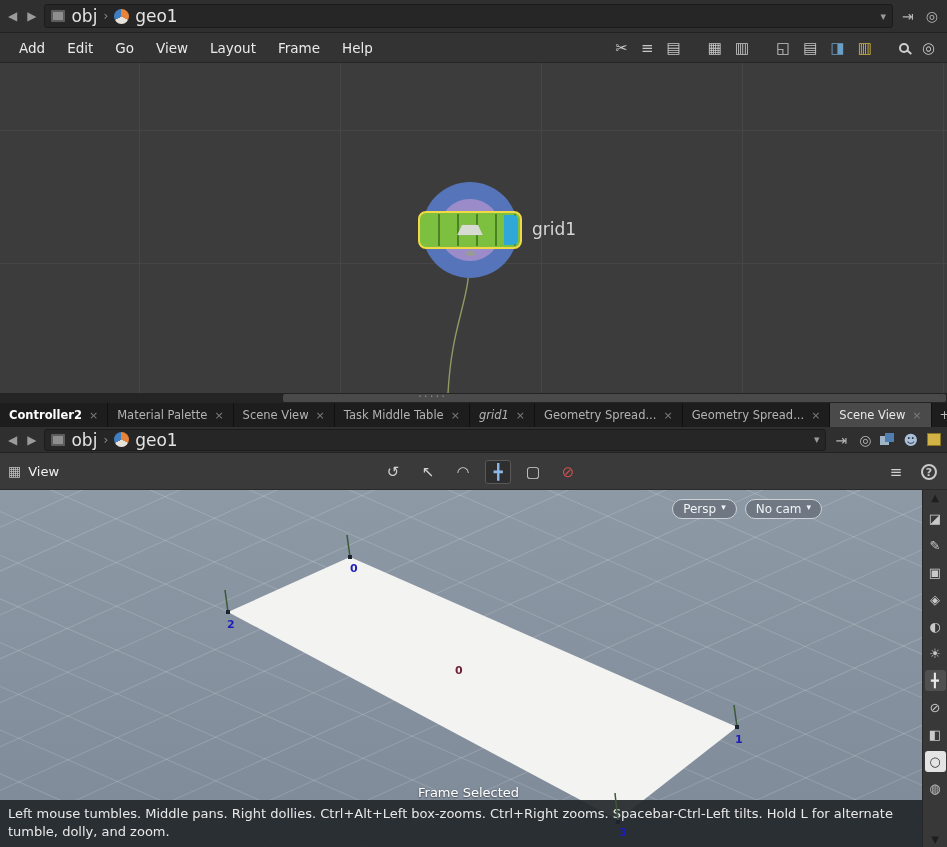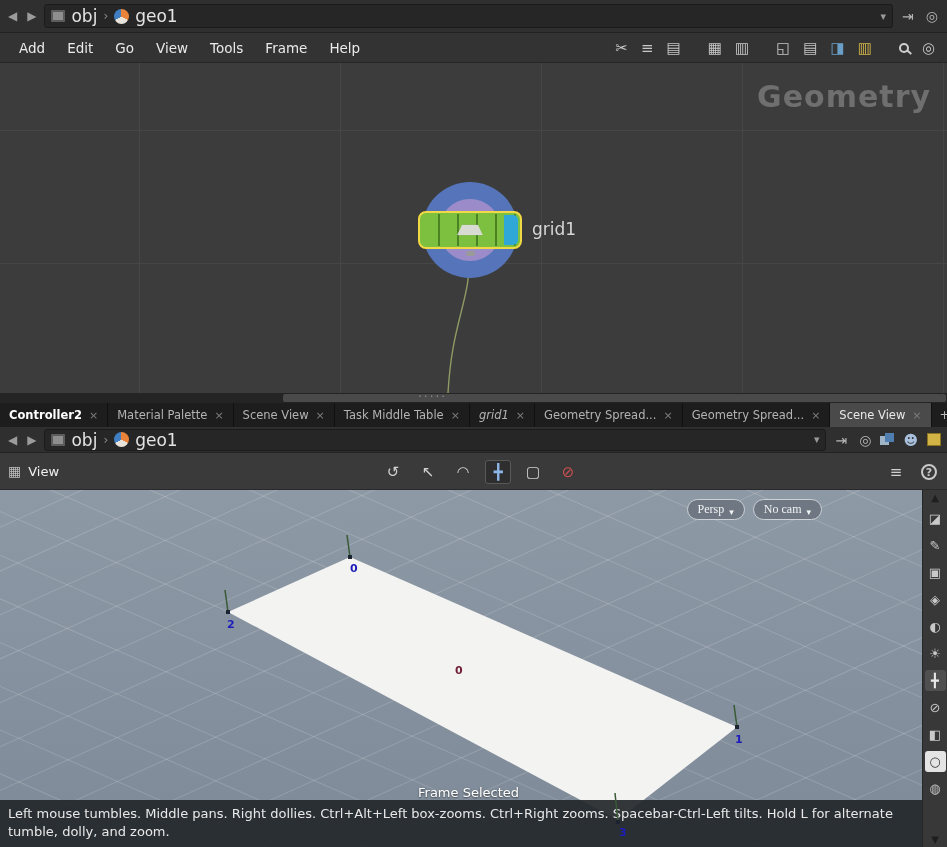--- a/index.html
+++ b/index.html
@@ -94,22 +94,22 @@
   .helpcirc { width:16px; height:16px; border:2px solid #c9c9c9; border-radius:50%; color:#c9c9c9;
               font-size:11px; line-height:13px; text-align:center; font-weight:bold; }
 
   
   #viewport { position:absolute; top:490px; left:0; width:922px; height:357px;
               background:linear-gradient(#8e99a6, #7e8a98); overflow:hidden; }
   #vp-svg, #vp-overlay { position:absolute; left:0; top:0; }
   #vp-svg { z-index:1; }
   #vp-overlay { z-index:5; pointer-events:none; }
   .cam-pills { position:absolute; top:9px; right:100px; display:flex; gap:8px; z-index:3; }
-  .pill { display:flex; align-items:flex-end; gap:5px; background:rgba(106,115,126,0.9);
-          border:1px solid #ccd1d7; border-radius:11px; padding:2px 10px; font-size:12px; color:#f2f4f6; cursor:pointer;font-family:Liberation Serif, serif; }
+  .pill { display:flex; align-items:flex-start; gap:5px; background:rgba(106,115,126,0.9);
+          border:1px solid #ccd1d7; border-radius:11px; padding:2px 10px; font-size:12px; color:#f2f4f6; cursor:pointer; }
   .pill .caret { font-size:9px; }
   .pt-label { position:absolute; font-size:11px; font-weight:bold; color:#1d1dbb; z-index:2; }
   .pt-label.over { z-index:6; }
   .prim-label { position:absolute; left:455px; top:174px; font-size:11px; font-weight:bold; color:#702138; z-index:2; }
   #frame-selected { position:absolute; left:418px; top:295px; font-size:13px; color:#ffffff;
                     text-shadow:0 1px 2px rgba(0,0,0,0.6); z-index:3; }
   #helpbar { position:absolute; left:0; bottom:0; width:922px; height:47px; background:rgba(36,40,44,0.93);
              padding:5px 8px; z-index:4; }
   #helpbar .htext { width:900px; font-size:13px; line-height:1.4; color:#e8e8e8; }
 
@@ -141,40 +141,39 @@
     </div>
     <span class="baricon">⇥</span>
     <span class="baricon">◎</span>
   </div>
 
   <div id="menubar">
     <span class="menu-item">Add</span>
     <span class="menu-item">Edit</span>
     <span class="menu-item">Go</span>
     <span class="menu-item">View</span>
-    <span class="menu-item">Tools</span>
+    <span class="menu-item">Layout</span>
     <span class="menu-item">Frame</span>
     <span class="menu-item">Help</span>
     <div class="menu-icons">
       <span class="micon">✂</span>
       <span class="micon">≡</span>
       <span class="micon">▤</span>
       <span class="micon mi-gap">▦</span>
       <span class="micon">▥</span>
       <span class="micon mi-gap">◱</span>
       <span class="micon">▤</span>
       <span class="micon c-blue">◨</span>
       <span class="micon c-yellow">▥</span>
       <span class="magnifier mi-gap"></span>
       <span class="micon">◎</span>
     </div>
   </div>
 
   <div id="network">
-    <div id="watermark">Geometry</div>
     <svg id="wire-svg" width="947" height="330">
       <path d="M470,190 C470,240 452,258 448,330" fill="none" stroke="#8e9a63" stroke-width="1.4"></path>
     </svg>
     <div class="ring-outer"></div>
     <div class="ring-mid"></div>
     <div class="ring-inner"></div>
     <div class="node-body">
       <div class="node-flag"></div>
       <div class="node-glyph"></div>
     </div>

